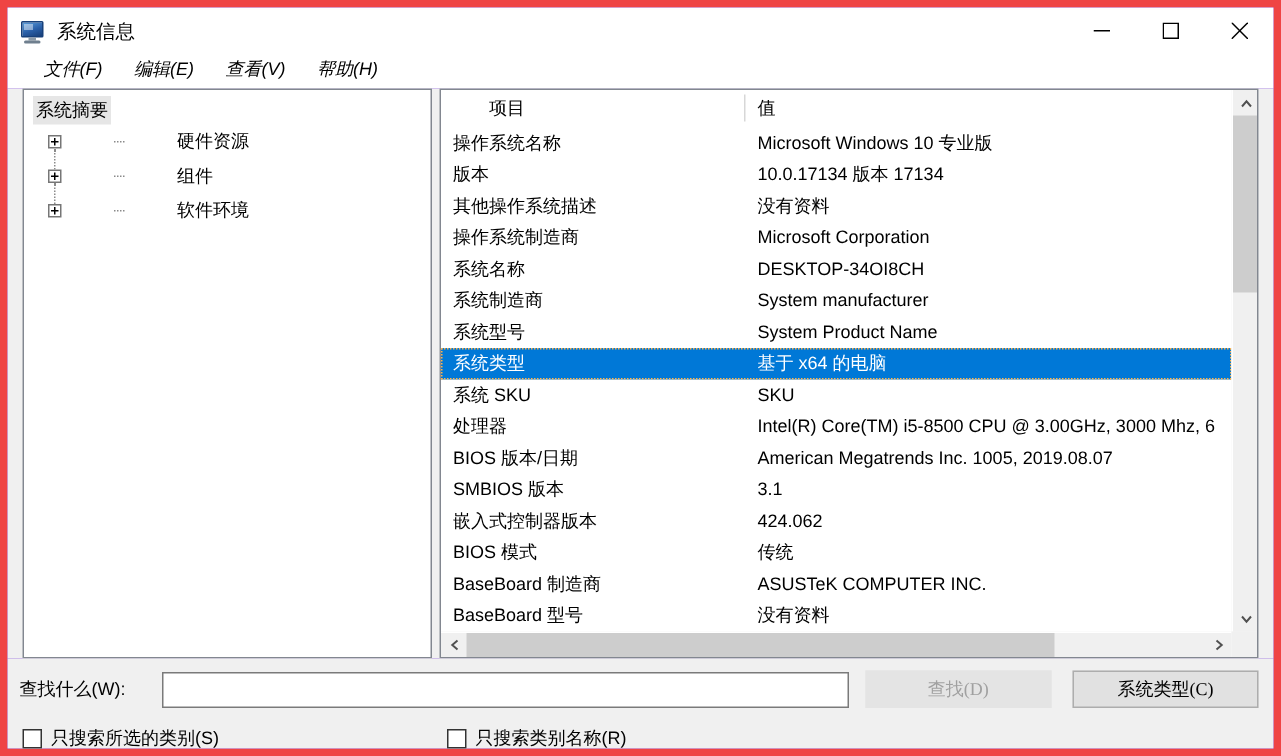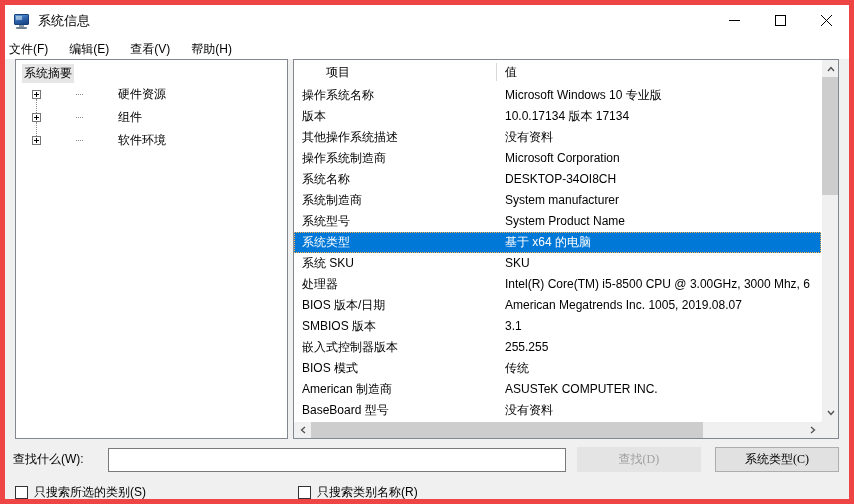--- a/index.html
+++ b/index.html
@@ -91,24 +91,25 @@
     display: flex;
     align-items: center;
     justify-content: center;
   }
   .win-btn svg { display: block; }
 
   
   .menubar {
     height: 23px;
     display: flex;
-    align-items: flex-end;
-    padding-left: 2px;
-    background: #ffffff;
-    flex: 0 0 auto;
+    align-items: flex-start;
+    padding-left: 22px;
+    background: #ffffff;
+    flex: 0 0 auto;
+    font-style: italic;
   }
   .menu-item {
     font-size: 12px;
     color: #000000;
     padding: 2px 9px 2px 2px;
     margin-right: 10px;
     white-space: nowrap;
     line-height: 16px;
   }
 
@@ -510,28 +511,28 @@
             <div class="row">
               <div class="cell col-item">BIOS 版本/日期</div>
               <div class="cell col-value">American Megatrends Inc. 1005, 2019.08.07</div>
             </div>
             <div class="row">
               <div class="cell col-item">SMBIOS 版本</div>
               <div class="cell col-value">3.1</div>
             </div>
             <div class="row">
               <div class="cell col-item">嵌入式控制器版本</div>
-              <div class="cell col-value">255.255</div>
+              <div class="cell col-value">424.062</div>
             </div>
             <div class="row">
               <div class="cell col-item">BIOS 模式</div>
               <div class="cell col-value">传统</div>
             </div>
             <div class="row">
-              <div class="cell col-item">American 制造商</div>
+              <div class="cell col-item">BaseBoard 制造商</div>
               <div class="cell col-value">ASUSTeK COMPUTER INC.</div>
             </div>
             <div class="row">
               <div class="cell col-item">BaseBoard 型号</div>
               <div class="cell col-value">没有资料</div>
             </div>
           </div>
       </div>
 
       <div class="vscroll">

